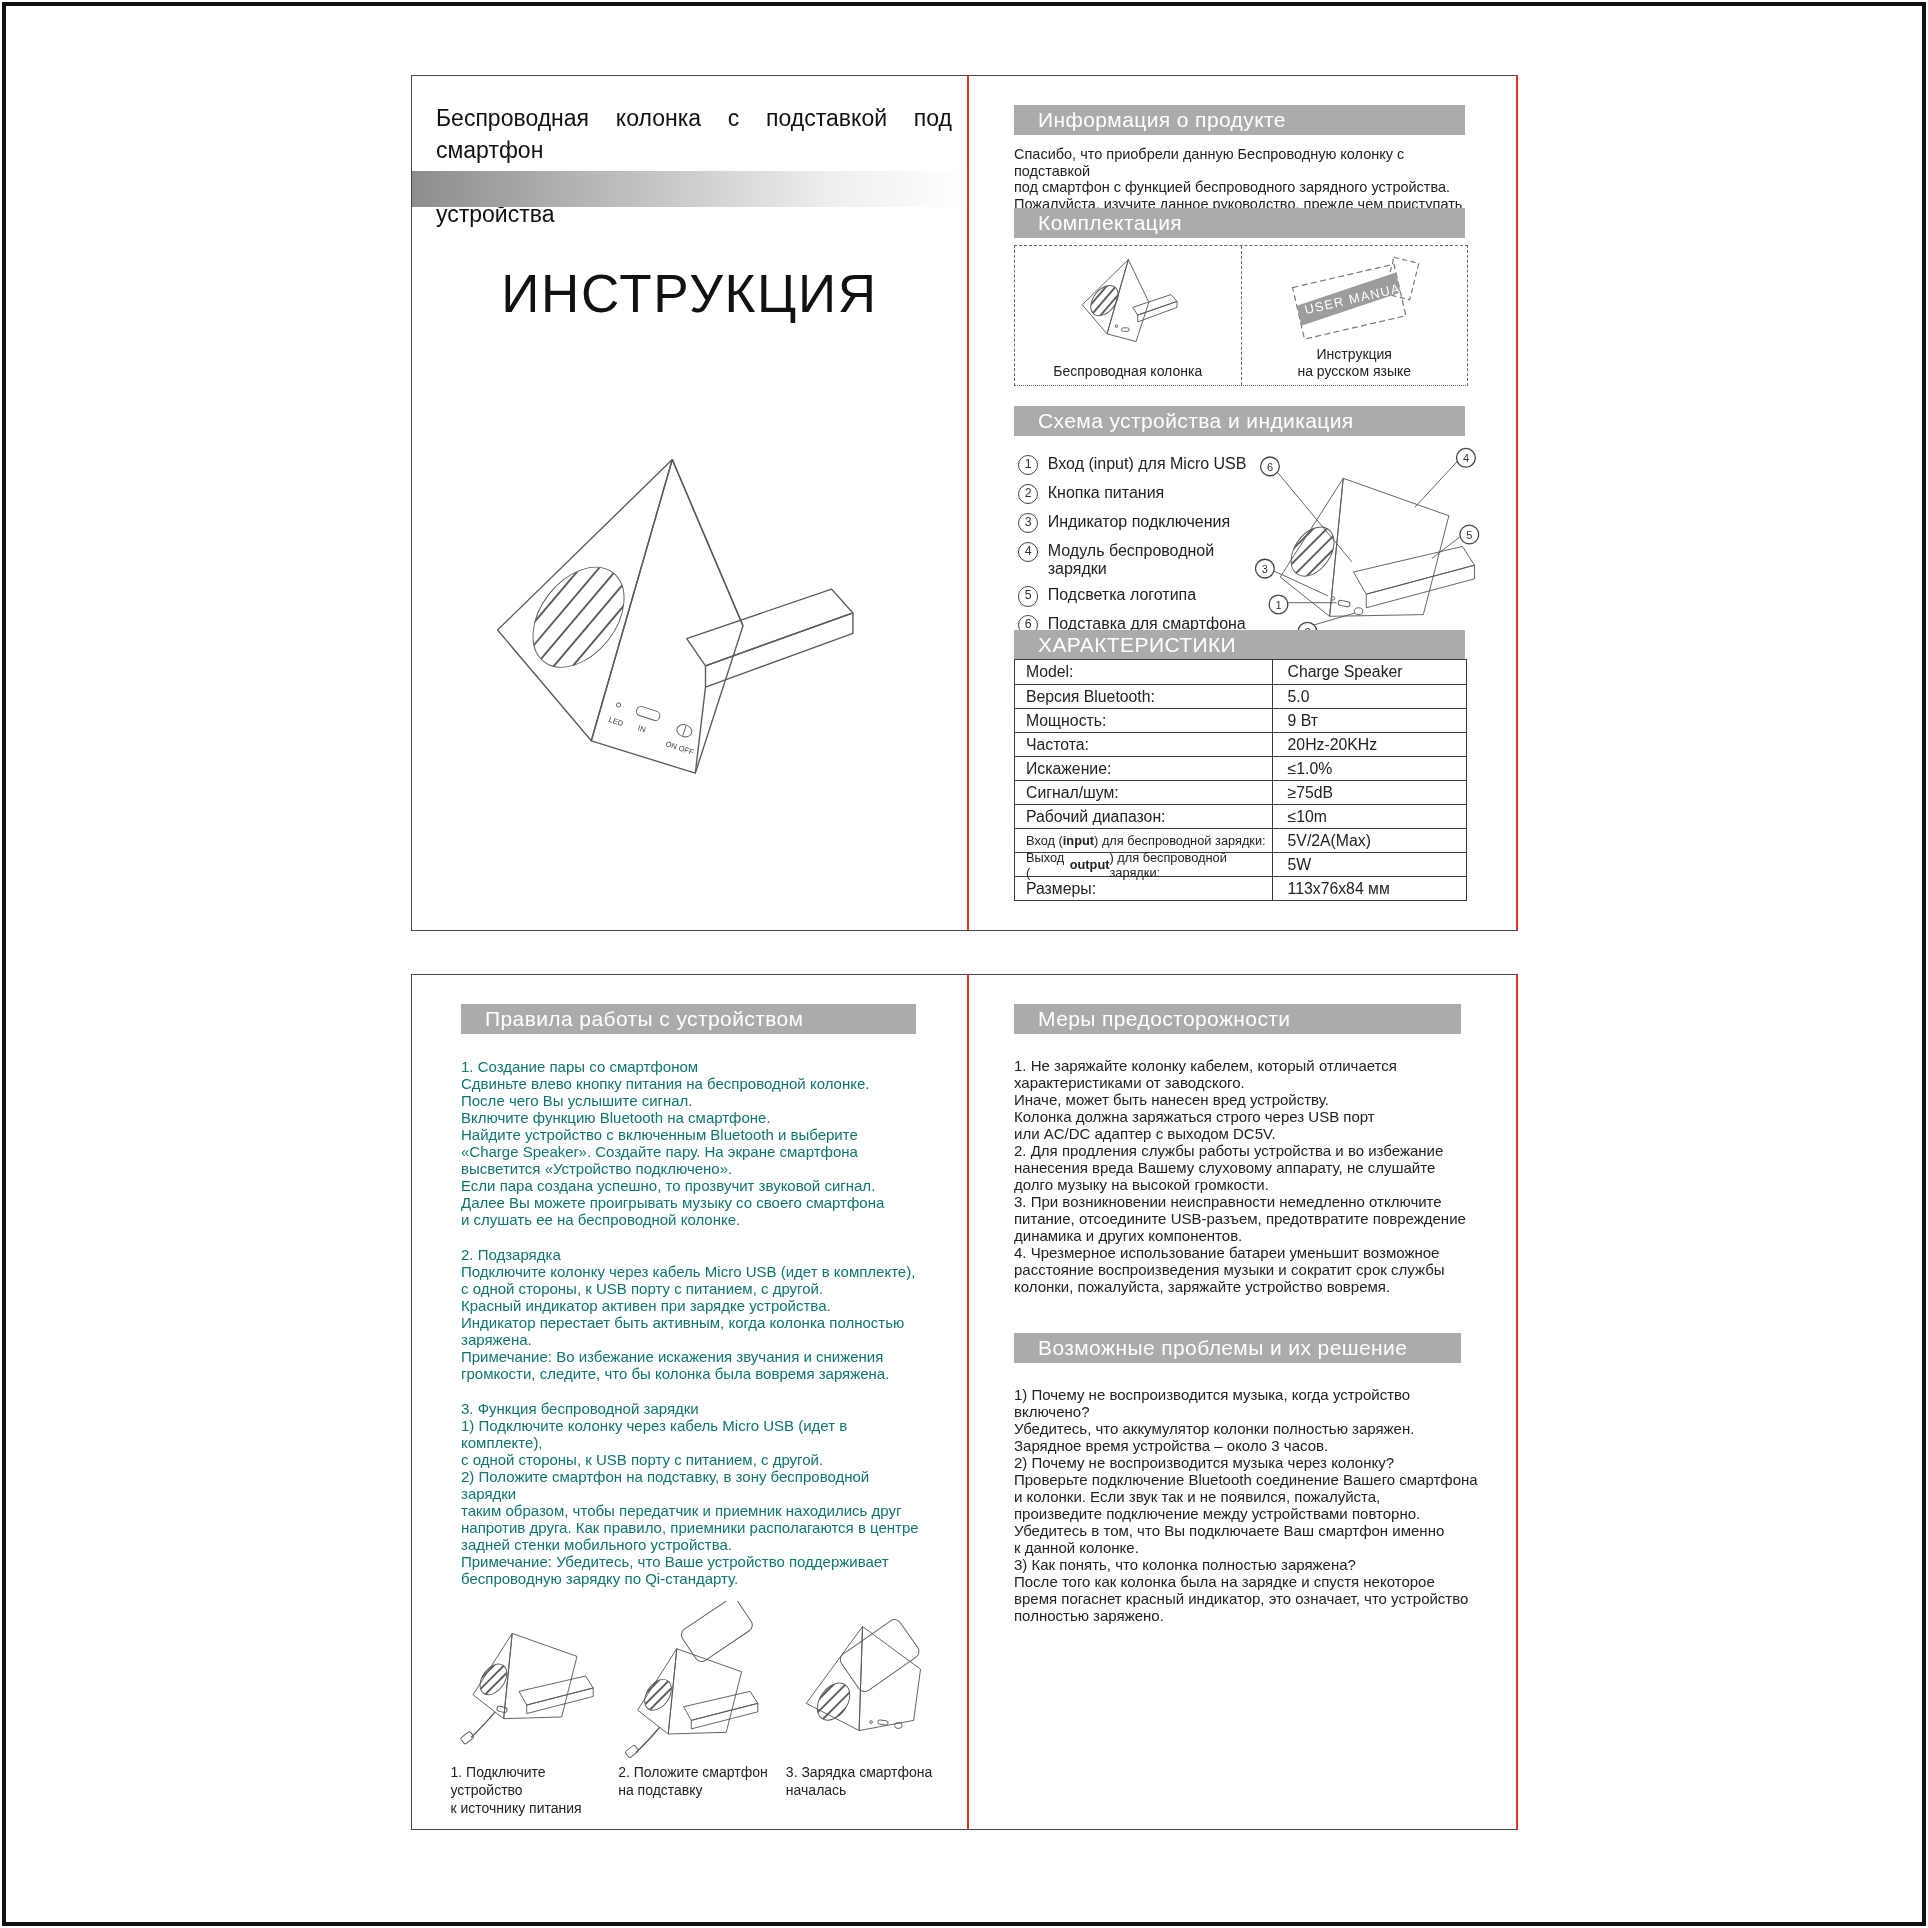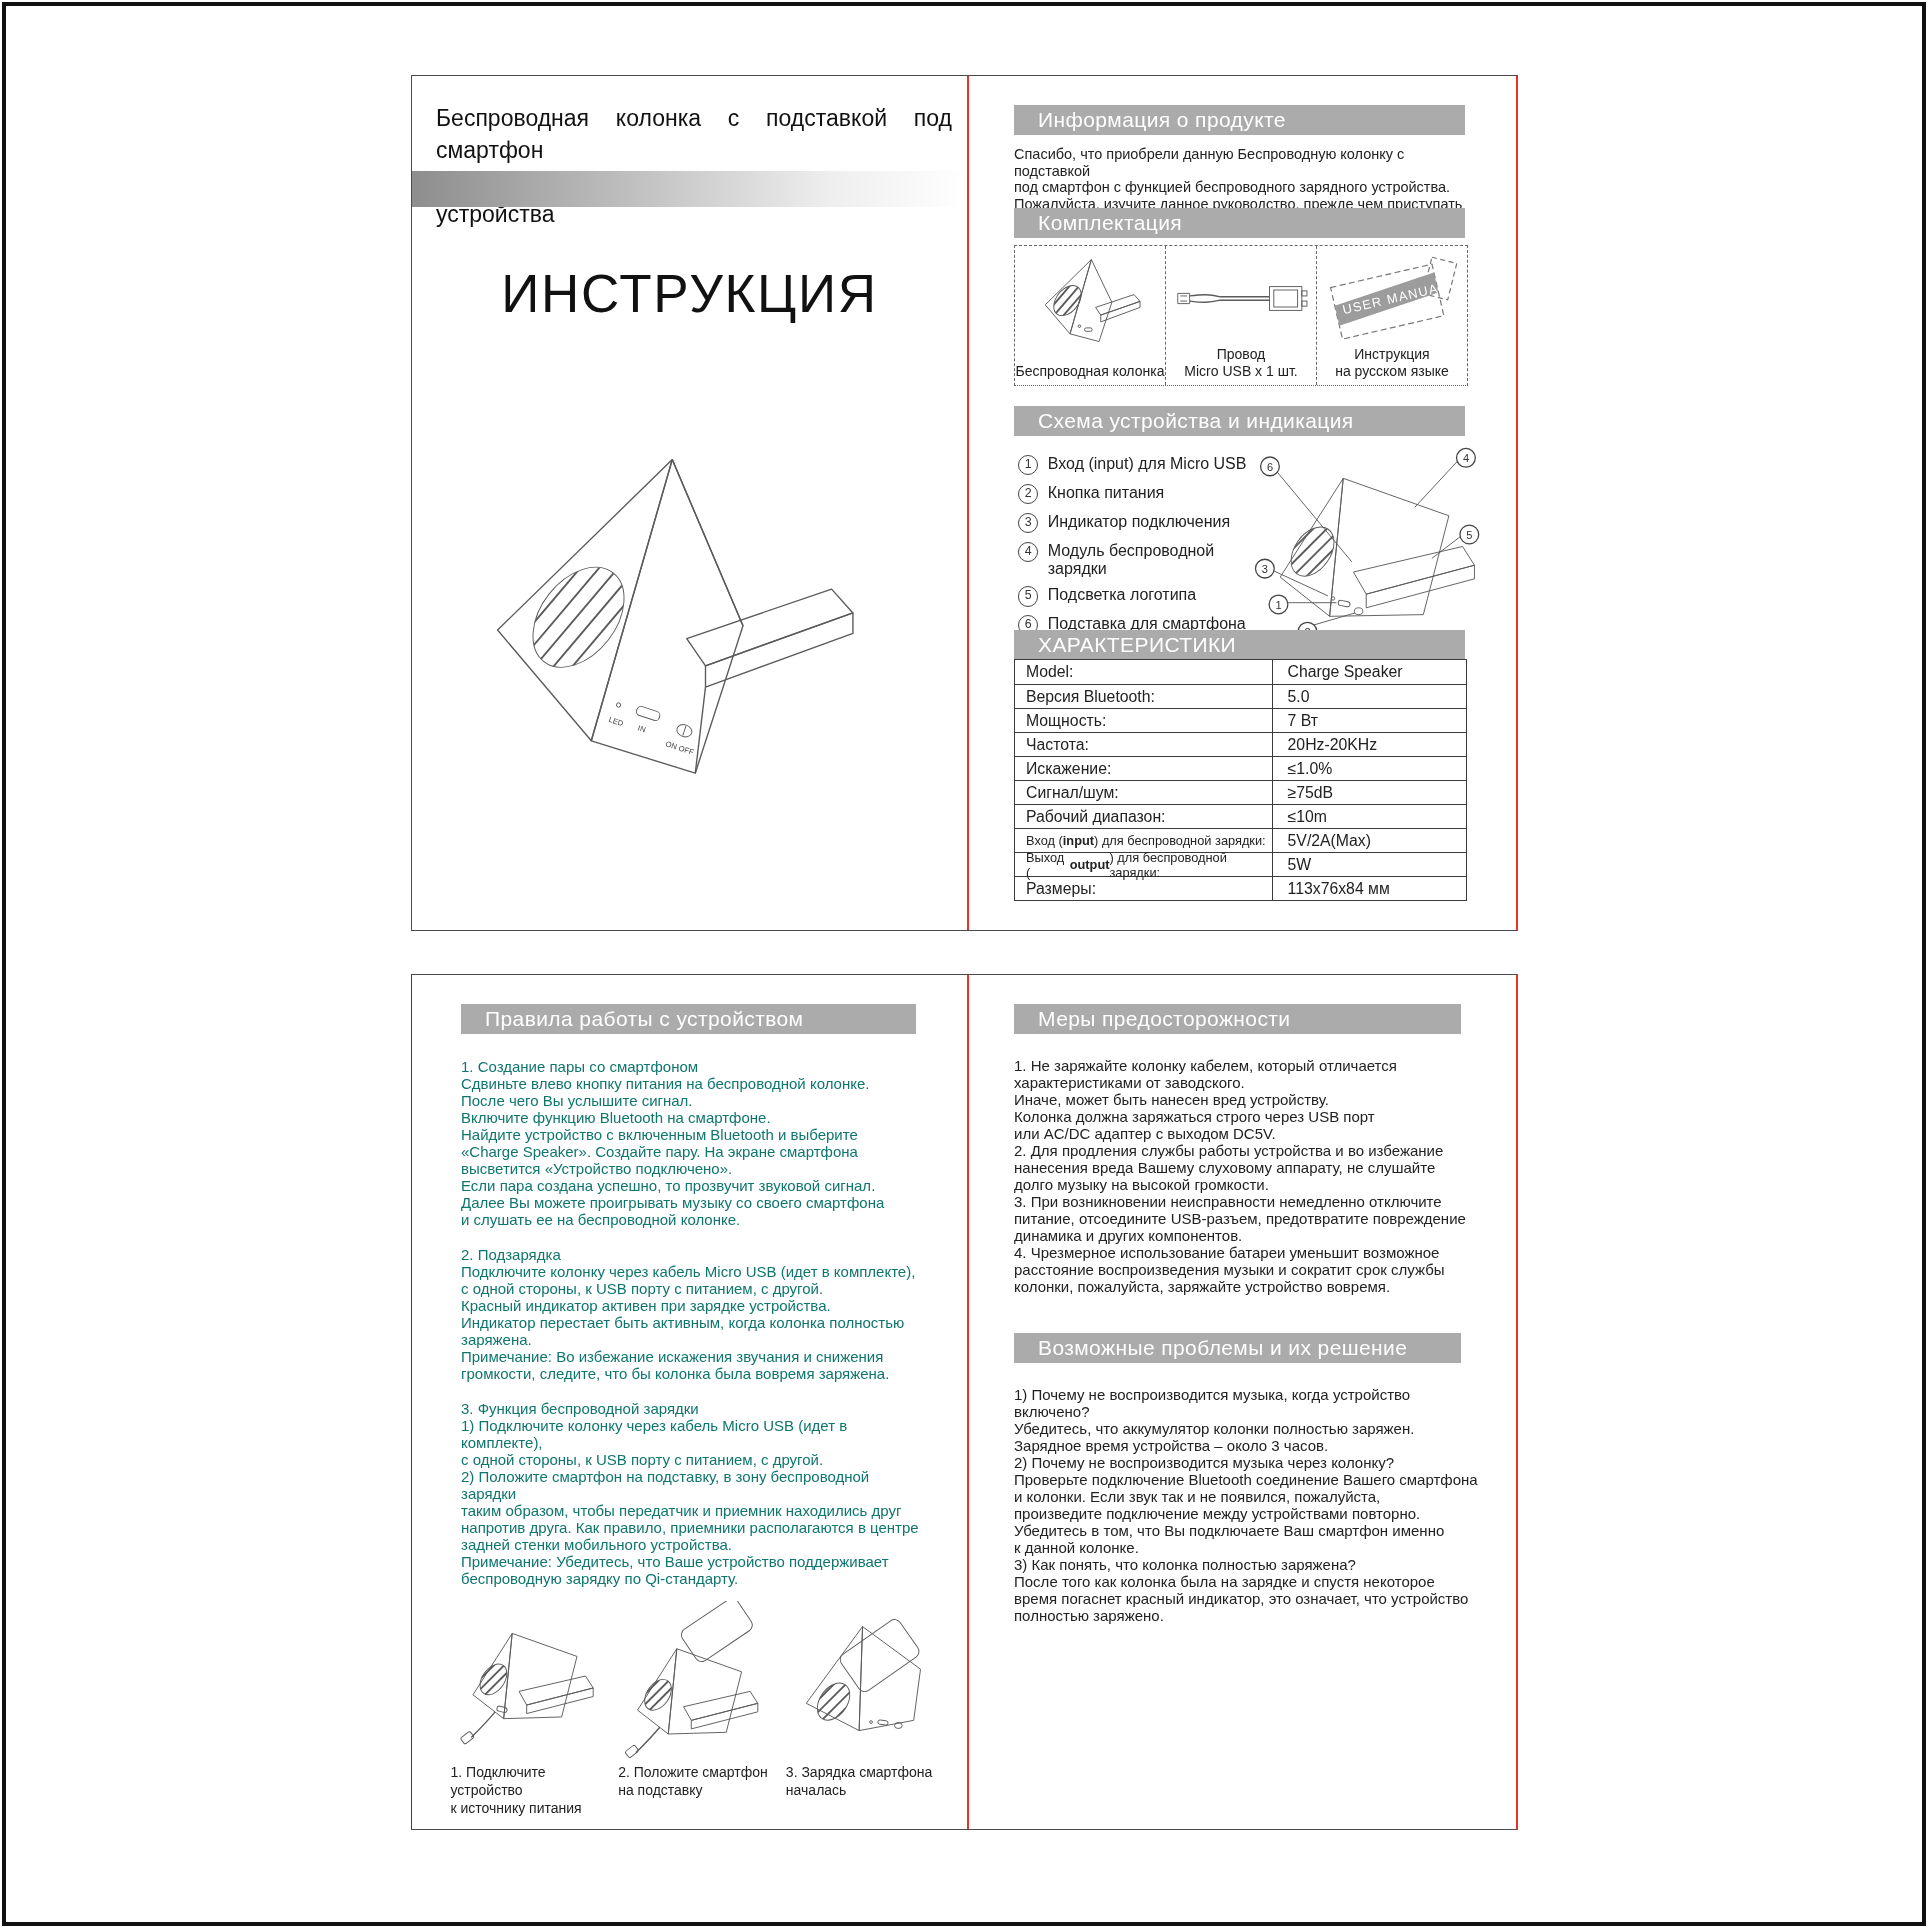--- a/index.html
+++ b/index.html
@@ -170,35 +170,20 @@
               </g>
             <ellipse class="lnt" cx="38" cy="58" rx="20" ry="13" transform="rotate(-52 38 58)" fill="none"></ellipse>
             <circle class="lnt" cx="52" cy="88" r="1.5" fill="none"></circle>
             <rect class="lnt" x="58" y="90" width="9" height="4" rx="2" fill="none"></rect>
           </svg>
         </div>
         <div class="kit-caption">Беспроводная колонка</div>
       </div>
       <div class="kit-cell">
         <div class="kit-art" style="align-items:center;">
-          <svg viewBox="0 0 170 60" width="145" height="51">
-            <path class="lnt" d="M10,24 L24,24 L24,36 L10,36 Z"></path>
-            <path class="lnt" d="M13,27 h8 M13,33 h8"></path>
-            <path class="ln" d="M24,27 C40,25 46,25 60,28 L118,28 M24,33 C40,35 46,35 60,32 L118,32"></path>
-            <rect class="lnt" x="118" y="16" width="38" height="28" fill="none"></rect>
-            <rect class="lnt" x="123" y="20" width="28" height="20" fill="none"></rect>
-            <rect class="lnt" x="156" y="21" width="6" height="6" fill="none"></rect>
-            <rect class="lnt" x="156" y="33" width="6" height="6" fill="none"></rect>
-          </svg>
-        </div>
-        <div class="kit-caption">Провод
-Micro USB x 1 шт.</div>
-      </div>
-      <div class="kit-cell">
-        <div class="kit-art" style="align-items:center;">
           <svg viewBox="0 0 170 110" width="145" height="94">
             <g transform="rotate(14 140 30)">
               <rect x="126" y="10" width="30" height="44" fill="none" stroke="#777" stroke-width="1.4" stroke-dasharray="6 4"></rect>
             </g>
             <g transform="rotate(-13 80 60)">
               <rect x="18" y="28" width="122" height="62" fill="none" stroke="#777" stroke-width="1.4" stroke-dasharray="7 4"></rect>
               <polygon points="18,50 140,38 140,62 18,74" fill="#9c9c9c"></polygon>
               <text x="26" y="62" font-family="Liberation Sans, sans-serif" font-size="15" fill="#fff" letter-spacing="1.5">USER MANUAL</text>
             </g>
           </svg>
@@ -302,21 +287,21 @@
       <div class="spec-row">
         <div class="spec-label">Model:</div>
         <div class="spec-value">Charge Speaker</div>
         </div>
       <div class="spec-row">
         <div class="spec-label">Версия Bluetooth:</div>
         <div class="spec-value">5.0</div>
         </div>
       <div class="spec-row">
         <div class="spec-label">Мощность:</div>
-        <div class="spec-value">7 Вт</div>
+        <div class="spec-value">9 Вт</div>
         </div>
       <div class="spec-row">
         <div class="spec-label">Частота:</div>
         <div class="spec-value">20Hz-20KHz</div>
         </div>
       <div class="spec-row">
         <div class="spec-label">Искажение:</div>
         <div class="spec-value">≤1.0%</div>
         </div>
       <div class="spec-row">

